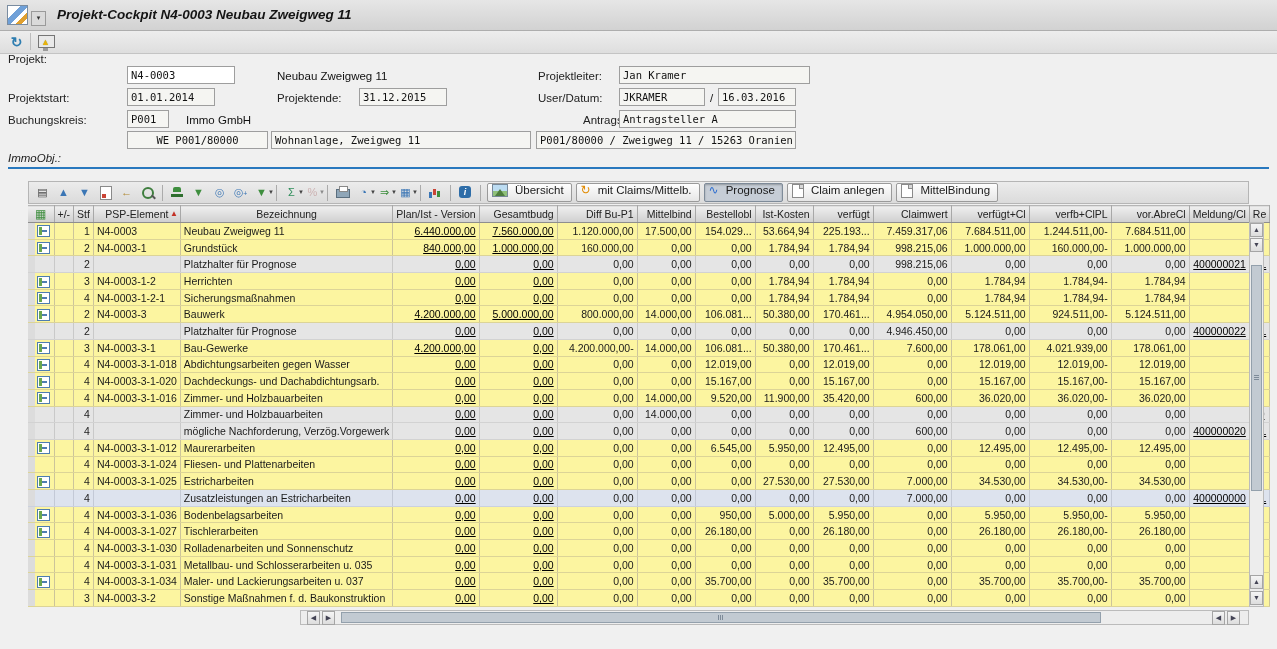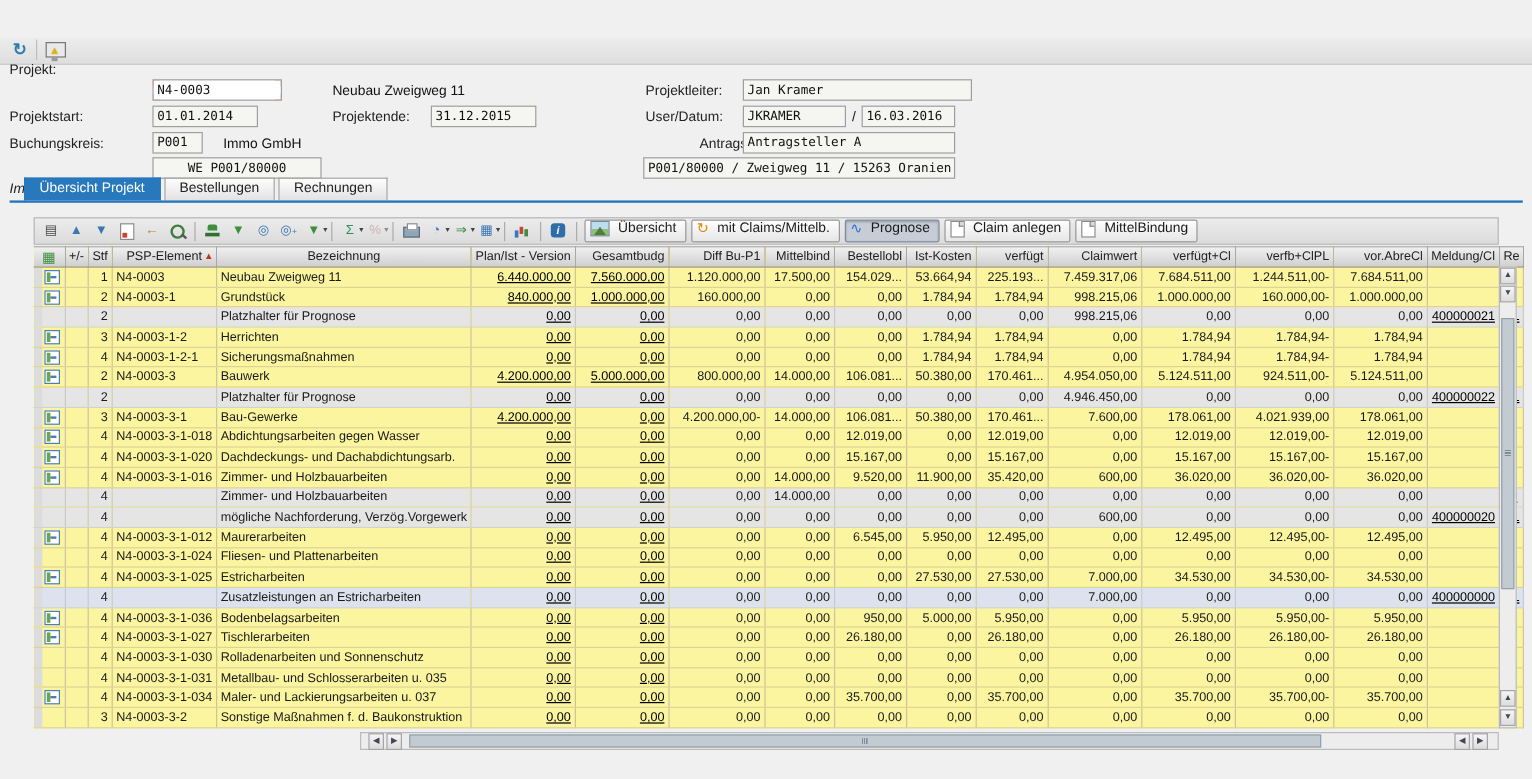--- a/index.html
+++ b/index.html
@@ -107,20 +107,25 @@
   .hscroll{position:absolute;left:300px;top:610px;width:949px;height:15px;background:#EDEDED;border:1px solid #BBB;box-sizing:border-box;}
   .hthumb{position:absolute;top:1px;height:11px;background:#C2CAD2;border:1px solid #93A0AC;box-sizing:border-box;cursor:pointer;}
   .hthumb::after{content:"";position:absolute;top:2px;left:50%;width:5px;height:5px;margin-left:-3px;
         background:repeating-linear-gradient(90deg,#7E8B99 0 1px,transparent 1px 2px);}
 </style>
 </head>
 <body>
 
 <div class="window">
 
+  <div class="titlebar">
+    <div class="app-icon"></div>
+    <div class="app-icon-drop">▾</div>
+    <div class="title">Projekt-Cockpit N4-0003 Neubau Zweigweg 11</div>
+  </div>
 
   <div class="app-toolbar">
     <div class="atb-btn" style="left:7px;"><span class="i-refresh">↻</span></div>
     <div class="atb-sep"></div>
     <div class="atb-btn" style="left:36px;">
         <span class="i-monitor"></span>
       </div>
   </div>
 
   <div class="flabel" style="left:8px;top:53px;">Projekt:</div>
@@ -139,27 +144,23 @@
   <div class="fld" style="left:718px;top:88px;width:78px;"><span>16.03.2016</span></div>
 
   <div class="flabel" style="left:8px;top:114px;">Buchungskreis:</div>
   <div class="fld" style="left:127px;top:110px;width:42px;"><span>P001</span></div>
   <div class="ftext" style="left:186px;top:114px;">Immo GmbH</div>
   <div class="flabel" style="left:538px;top:114px;margin-left:45px;">Antragsteller:</div>
   <div class="fld" style="left:619px;top:110px;width:177px;"><span>Antragsteller A</span></div>
 
   <div class="flabel" style="left:8px;top:152px;font-style:italic;">ImmoObj.:</div>
   <div class="fld" style="left:127px;top:131px;width:141px;text-align:center;"><span>WE P001/80000</span></div>
+  <div class="fld" style="left:271px;top:131px;width:260px;"><span>Wohnanlage, Zweigweg 11</span></div>
   <div class="fld" style="left:536px;top:131px;width:260px;"><span>P001/80000 / Zweigweg 11 / 15263 Oranien..</span></div>
 
-  <div class="tabstrip" id="tabstrip">
-      <div class="tab active">Übersicht Projekt</div>
-      <div class="tab">Bestellungen</div>
-      <div class="tab">Rechnungen</div>
-    </div>
   <div class="tabrule"></div>
 
   <div class="gtoolbar" id="gtoolbar">
       <span class="tbtn" style="color: rgb(74, 74, 74);">▤</span>
       <span class="tbtn" style="color: rgb(59, 118, 181);">▲</span>
       <span class="tbtn" style="color: rgb(59, 118, 181);">▼</span>
       <span class="tbtn">
         <span class="i-page"></span>
       </span>
       <span class="tbtn" style="color: rgb(176, 136, 48);">←</span>

